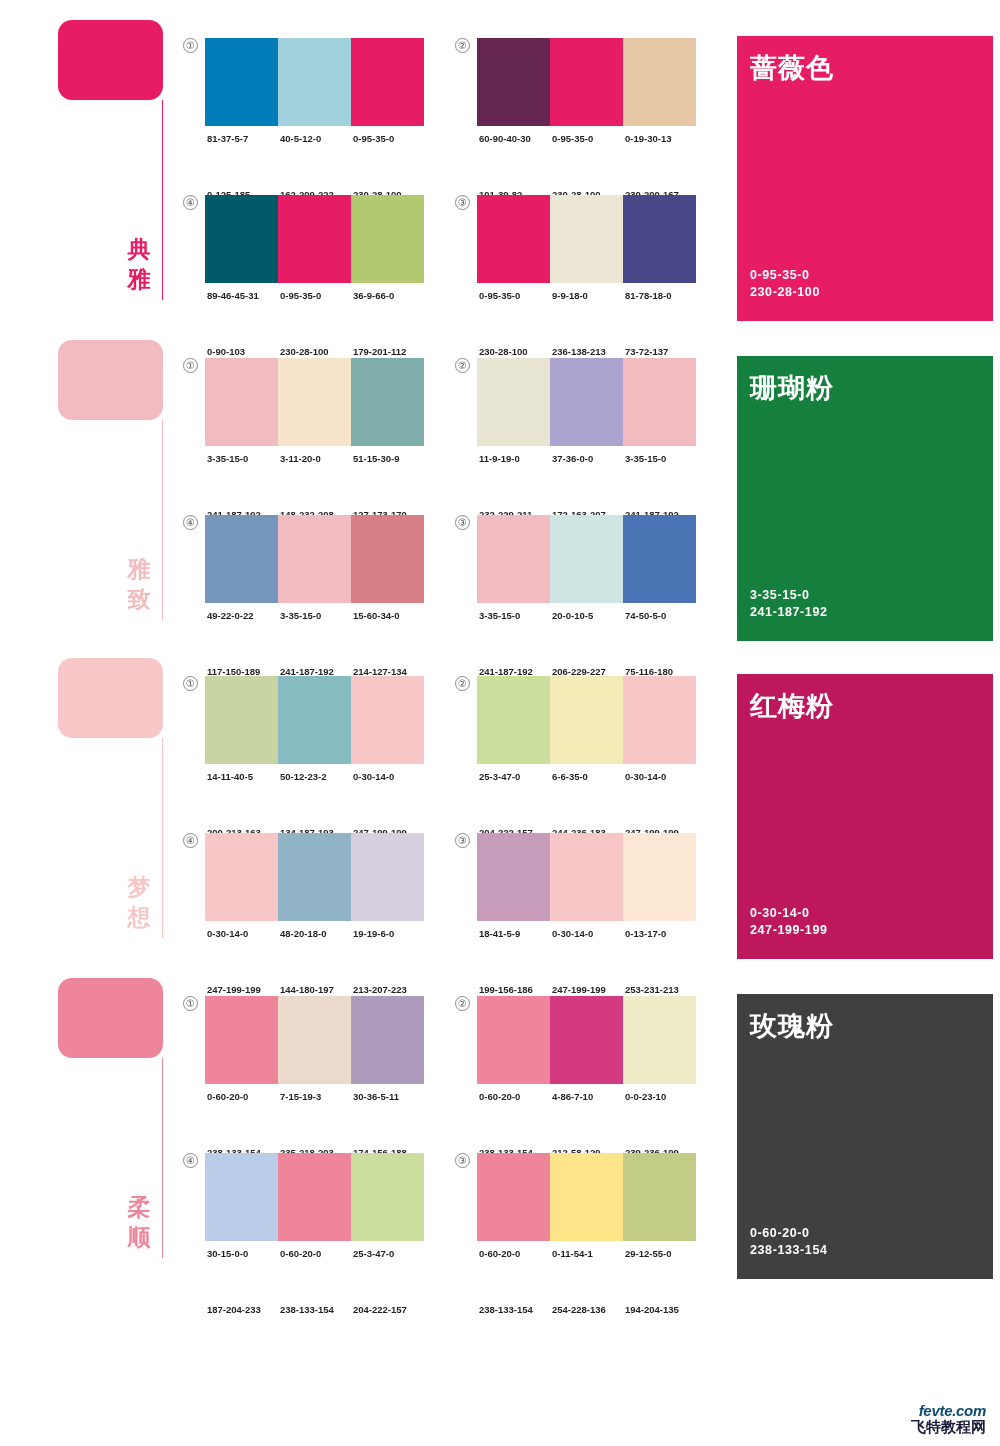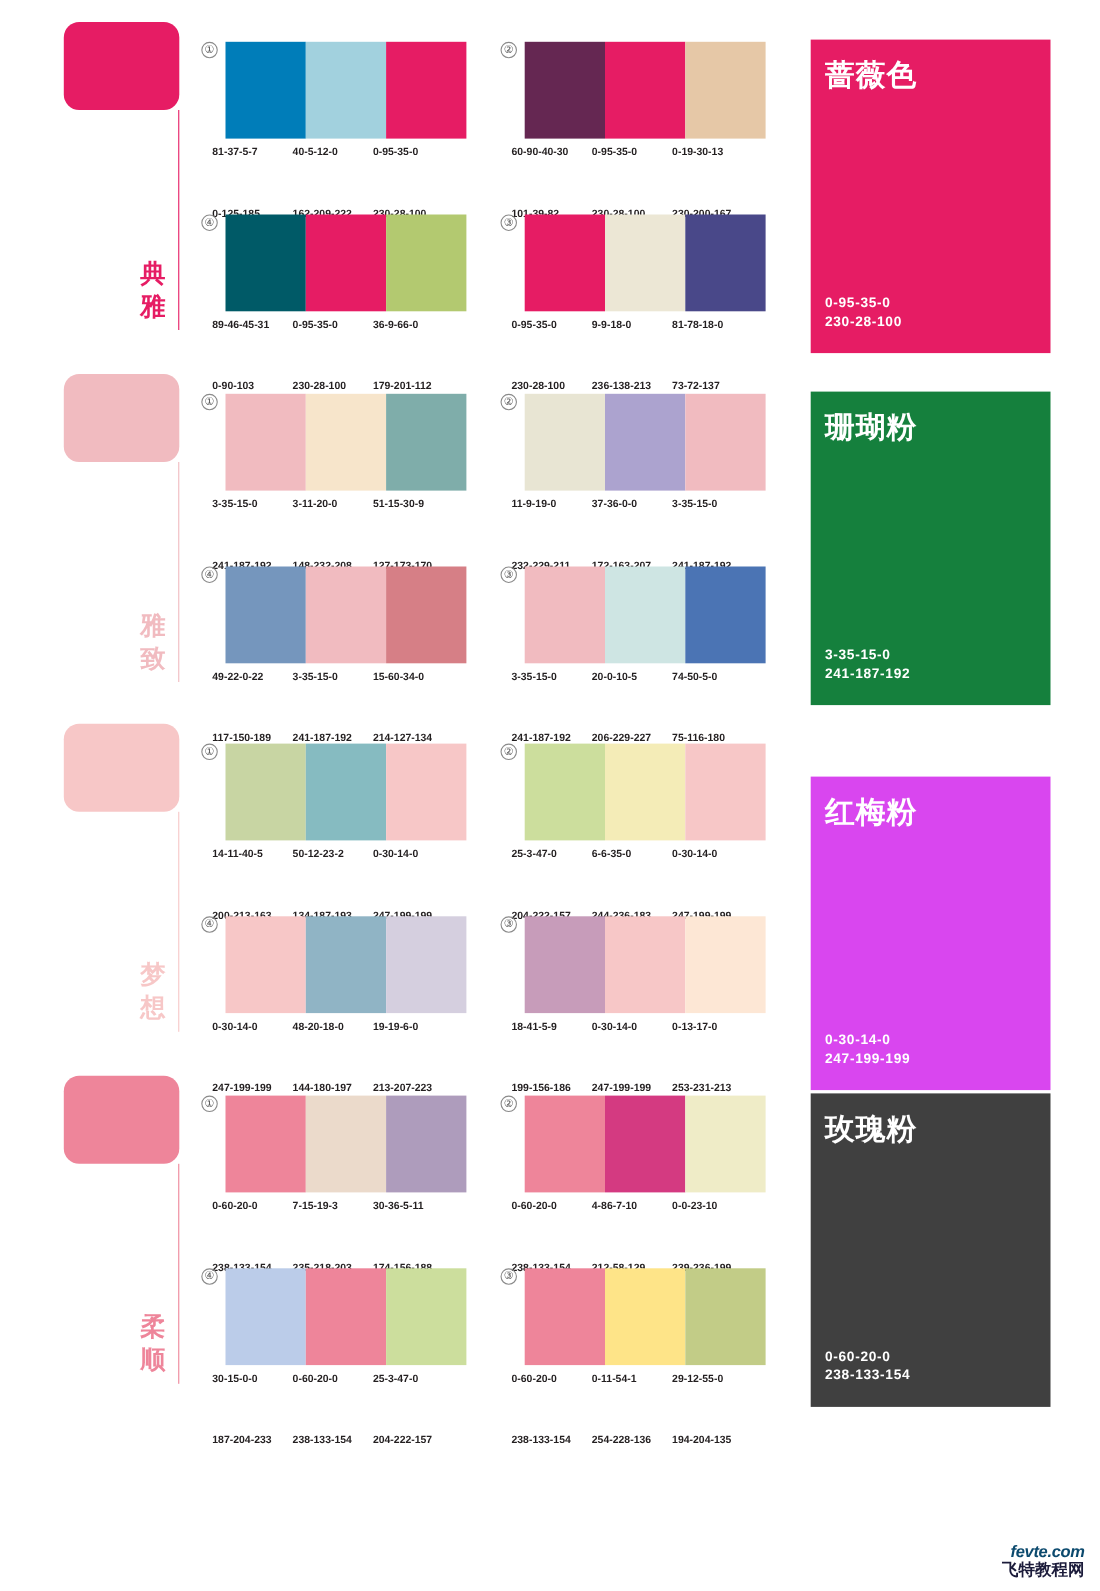--- a/index.html
+++ b/index.html
@@ -80,42 +80,42 @@
     position: absolute;
     left: 22px;
     top: 0;
     width: 219px;
     height: 88px;
     display: flex;
   }
   .swatch { width: 73px; height: 88px; }
   .codes {
     position: absolute;
-    left: 10px;
+    left: 24px;
     top: 94px;
     width: 228px;
     display: flex;
   }
   .code-cell {
     width: 73px;
     font-size: 9.5px;
     line-height: 13.5px;
     color: #231f20;
     font-weight: bold;
     white-space: nowrap;
   }
   .code-cell .cmyk { display: block; }
   .code-cell .rgb  { display: block; margin-top: 42px; }
 
   
   .feature {
     position: absolute;
     left: 737px;
     top: 26px;
-    width: 218px;
+    width: 256px;
     height: 285px;
     color: #ffffff;
   }
   .feature-title {
     position: absolute;
     left: 13px;
     top: 14px;
     font-size: 27px;
     font-weight: bold;
     letter-spacing: 1px;
@@ -462,21 +462,21 @@
             <div class="code-cell">
               <span class="cmyk">0-30-14-0</span>
               <span class="rgb">247-199-199</span>
             </div>
             <div class="code-cell">
               <span class="cmyk">0-13-17-0</span>
               <span class="rgb">253-231-213</span>
             </div>
           </div>
         </div>
-        <div class="feature" style="background: #d946ef; margin-top: 32px;">
+        <div class="feature" style="background: #be185d;">
           <div class="feature-title">红梅粉</div>
           <div class="feature-codes">
             <span>0-30-14-0</span>
             <span>247-199-199</span>
           </div>
         </div>
       </div>
       <div class="theme-row" style="top: 968px;">
         <div class="left-col">
           <div class="theme-card" style="background: rgb(238, 133, 154);"></div>

